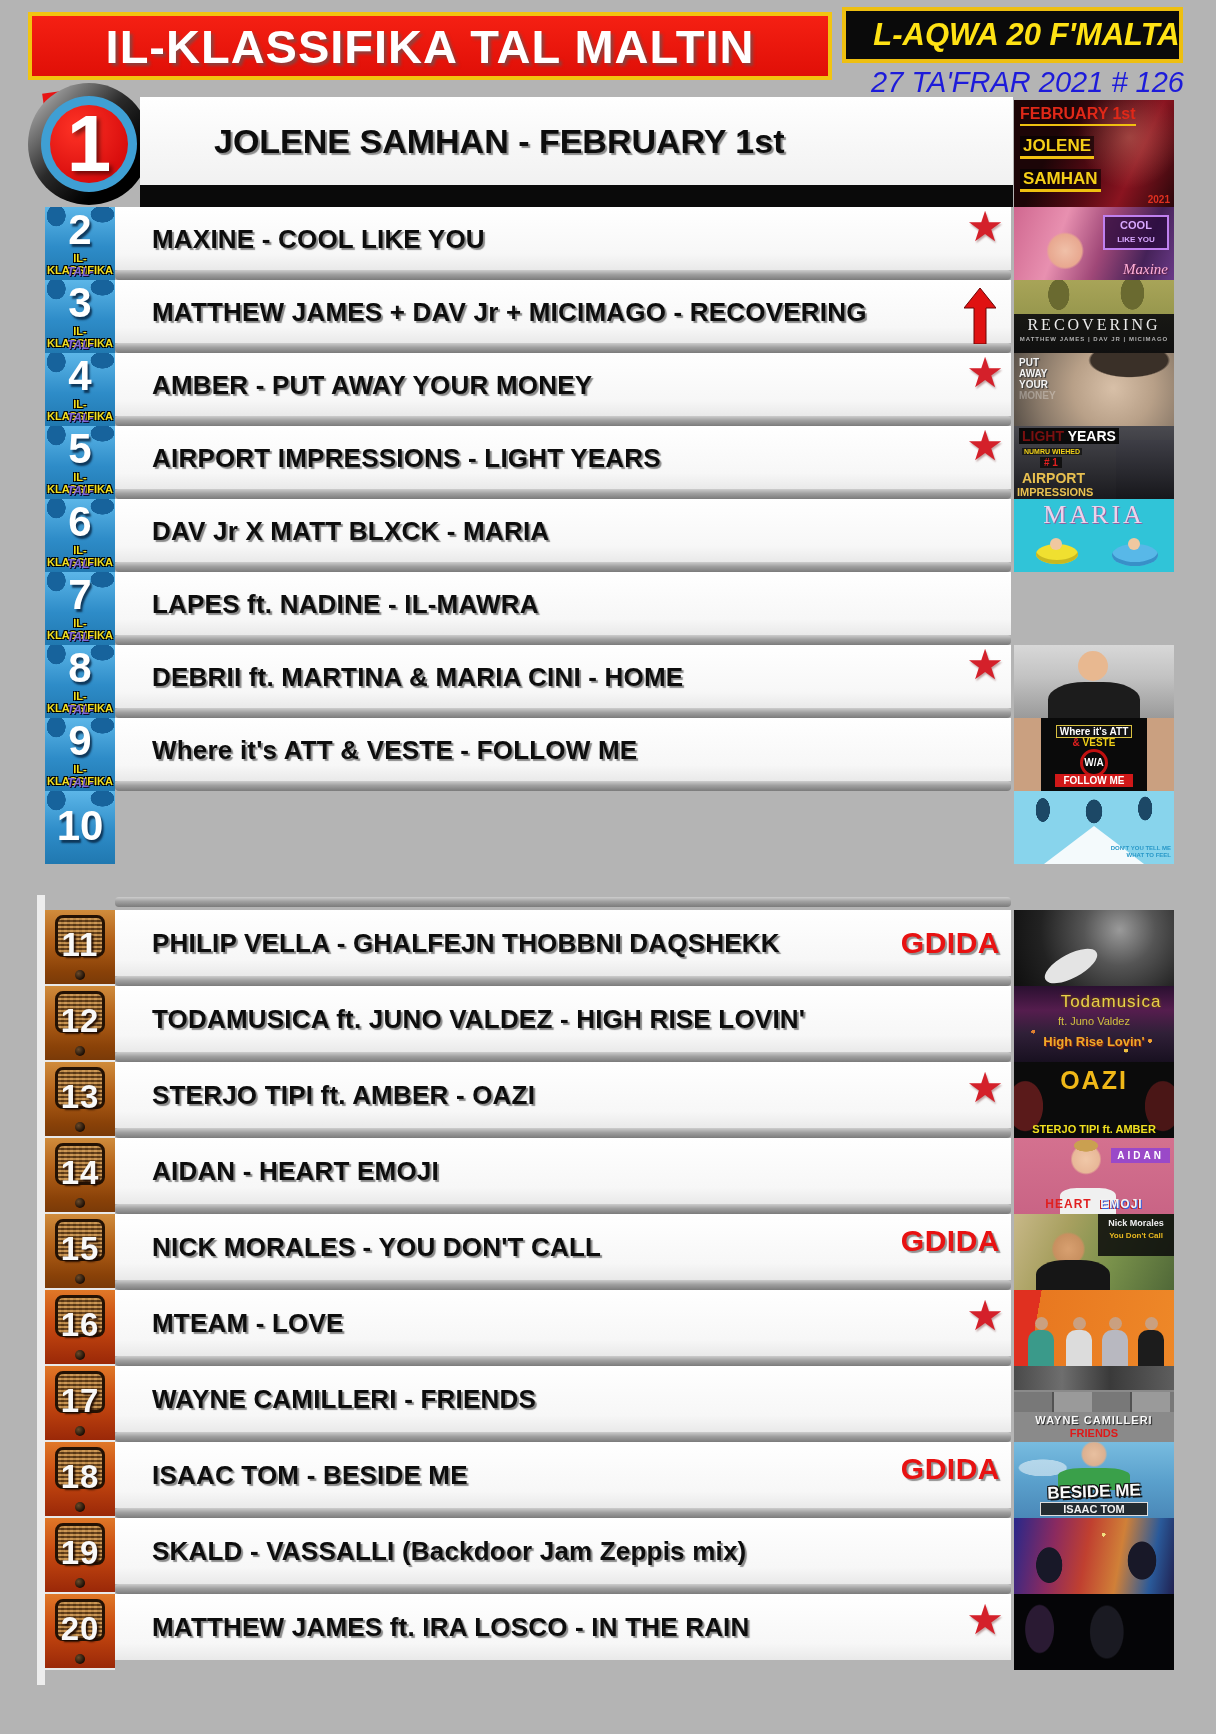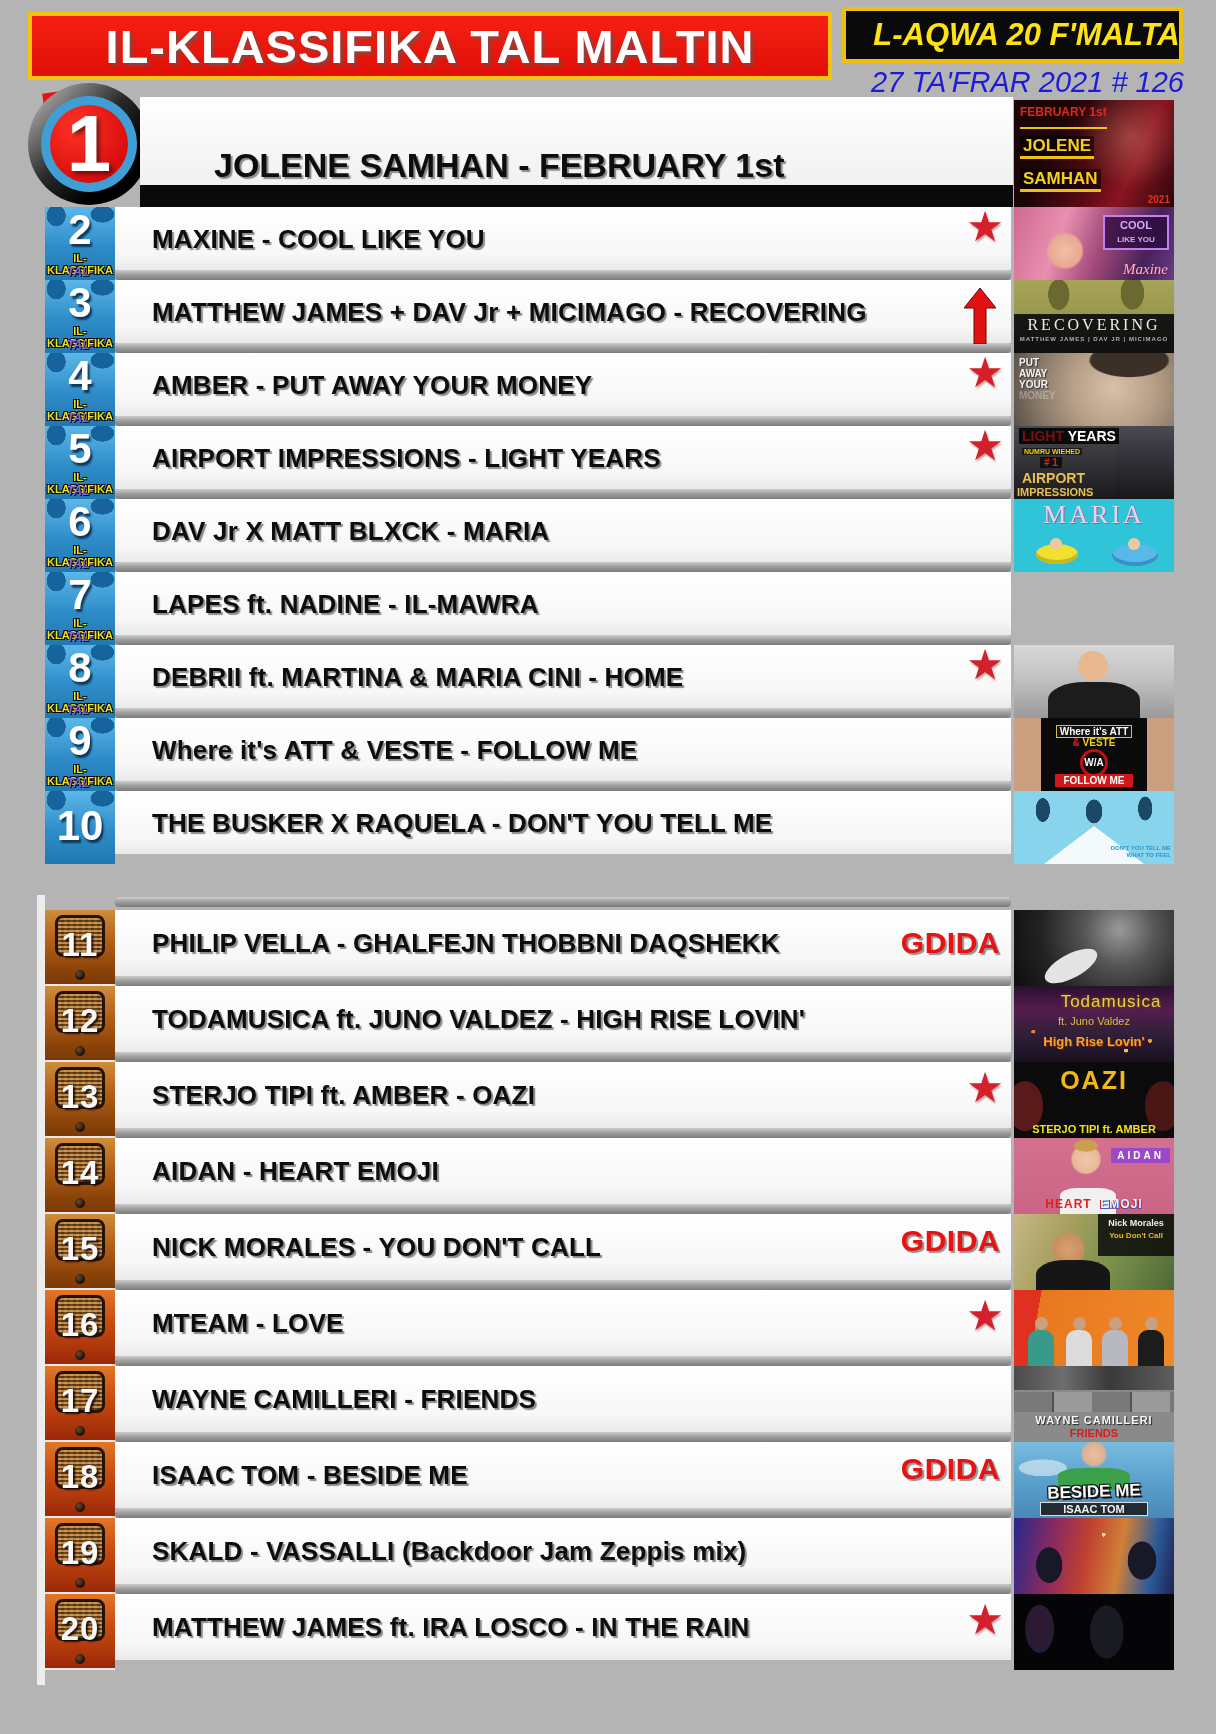--- a/index.html
+++ b/index.html
@@ -15,21 +15,21 @@
 
   
   .one-square { position:absolute; left:44px; top:90px; width:50px; height:30px; background:#e81414; transform:rotate(-8deg); }
   .one-circle { position:absolute; left:28px; top:83px; width:122px; height:122px; border-radius:50%; background:linear-gradient(135deg,#d8d8d8 0%,#8a8a8a 18%,#2a2a2a 45%,#000 72%); }
   .one-circle::before { content:''; position:absolute; inset:13px; border-radius:50%; background:#3f9fd4; }
   .one-circle::after { content:''; position:absolute; inset:22px; border-radius:50%; background:radial-gradient(circle at 35% 30%, #ff3326, #d80d0d 72%); }
   .one-num { position:absolute; inset:0; z-index:2; display:flex; align-items:center; justify-content:center; font-size:80px; font-weight:bold; color:#fff; text-shadow:3px 3px 4px rgba(0,0,0,.5); }
 
   
   .row1 { position:absolute; left:140px; top:97px; width:873px; height:88px; background:linear-gradient(180deg,#fff 0%,#f1f1f1 100%); }
-  .row1 .t { position:absolute; left:74px; top:50%; transform:translateY(-50%); font-size:34px; font-weight:bold; color:#0d0d0d; white-space:nowrap; text-shadow:2px 2px 1px rgba(120,120,120,.85);margin-top:24px; }
+  .row1 .t { position:absolute; left:74px; top:50%; transform:translateY(-50%); font-size:34px; font-weight:bold; color:#0d0d0d; white-space:nowrap; text-shadow:2px 2px 1px rgba(120,120,120,.85); }
   .black-bar { position:absolute; left:140px; top:185px; width:873px; height:22px; background:#0a0a0a; }
 
   
   .srow { position:absolute; left:115px; width:896px; background:linear-gradient(180deg,#ffffff 0%,#f7f7f7 75%,#e9e9e9 100%);padding-left:8px; }
   .srow .t { position:absolute; left:37px; top:50%; transform:translateY(-50%); font-size:26px; font-weight:bold; color:#0d0d0d; white-space:nowrap; letter-spacing:.2px; text-shadow:2px 2px 1px rgba(120,120,120,.85); }
   .div1 { position:absolute; left:115px; width:896px; height:10px; border-radius:4px; background:linear-gradient(180deg,#cdcdcd 0%,#a0a0a0 45%,#7b7b7b 100%); }
   .star { position:absolute; width:46px; text-align:center; font-size:42px; line-height:44px; color:#d4202a; text-shadow:1px 2px 2px rgba(90,0,0,.35); }
   .gdida { position:absolute; left:800px; width:200px; text-align:right; font-size:30px; font-weight:bold; color:#e81212; letter-spacing:.5px; text-shadow:2px 2px 1px rgba(120,120,120,.8); }
   .uparrow { position:absolute; }
 
@@ -58,21 +58,21 @@
       repeating-linear-gradient(90deg, #b88040 0 3px, #906028 3px 6px); }
   .onum { position:absolute; top:16px; width:100%; text-align:center; font-size:33px; font-weight:bold; color:#f8f8f8; letter-spacing:1px; text-shadow:2px 2px 2px rgba(30,10,0,.9); z-index:2; }
   .knob { position:absolute; bottom:4px; left:50%; margin-left:-5px; width:10px; height:10px; border-radius:50%; background:radial-gradient(circle at 35% 35%, #6a4a2a, #180c04 72%); }
 
   
   .th { position:absolute; left:1014px; width:160px; overflow:hidden; background:#222; }
   .th span { position:absolute; white-space:nowrap; }
 
   .th1 { background:radial-gradient(circle at 72% 35%, rgba(215,130,110,.45) 0%, transparent 38%),
          linear-gradient(115deg,#1c0507 28%,#5a0a14 55%,#8a1420 72%,#2a060a 100%); }
-  .t1-tag { top:5px; left:6px; color:#e02818; font-size:12px; font-weight:bold; border-bottom:2px solid #f0c010; padding-bottom:8px; }
+  .t1-tag { top:5px; left:6px; color:#e02818; font-size:16px; font-weight:bold; border-bottom:2px solid #f0c010; padding-bottom:1px; }
   .t1-l1 { top:36px; left:6px; color:#f5cf18; font-size:17px; font-weight:bold; background:rgba(0,0,0,.55); padding:0 3px; border-bottom:3px solid #f0c010; }
   .t1-l2 { top:69px; left:6px; color:#f5cf18; font-size:17px; font-weight:bold; background:rgba(0,0,0,.55); padding:0 3px; border-bottom:3px solid #f0c010; }
   .t1-year { bottom:2px; right:4px; color:#e03020; font-size:10px; font-weight:bold; }
 
   .th2 { background:radial-gradient(circle at 32% 60%, #f0c0a8 0%, #e8a890 14%, transparent 16%),
          linear-gradient(110deg,#d06890 0%,#e890b0 30%,#a04878 55%,#452258 80%,#6a3a88 100%); }
   .t2-box { top:8px; right:5px; width:66px; border:2px solid #c080f0; background:rgba(40,10,60,.75); color:#d8a8ff; font-size:11px; font-weight:bold; font-style:italic; text-align:center; line-height:13px; padding:2px; }
   .t2-script { bottom:2px; right:6px; color:#ffb0d8; font-family:"Liberation Serif", serif; font-style:italic; font-size:15px; text-shadow:1px 1px 1px #602040; }
 
   .th3 { background:radial-gradient(ellipse 18px 26px at 28% 20%, #6a6a30 58%, transparent 60%),
@@ -275,23 +275,20 @@
       <span class="t">DAV Jr   X   MATT BLXCK - MARIA</span>
     </div>
   <div class="srow" style="top:572px;height:63px">
       <span class="t">LAPES  ft. NADINE  - IL-MAWRA</span>
     </div>
   <div class="srow" style="top:645px;height:63px">
       <span class="t">DEBRII  ft. MARTINA &amp; MARIA CINI - HOME</span>
     </div>
   <div class="srow" style="top:718px;height:63px">
       <span class="t">Where it's ATT  &amp;  VESTE  -  FOLLOW ME</span>
-    </div>
-  <div class="srow" style="top:791px;height:63px">
-      <span class="t">THE BUSKER X RAQUELA  - DON'T YOU TELL ME</span>
     </div>
 
   <div class="div1" style="top:270px"></div>
   <div class="div1" style="top:343px"></div>
   <div class="div1" style="top:416px"></div>
   <div class="div1" style="top:489px"></div>
   <div class="div1" style="top:562px"></div>
   <div class="div1" style="top:635px"></div>
   <div class="div1" style="top:708px"></div>
   <div class="div1" style="top:781px"></div>

